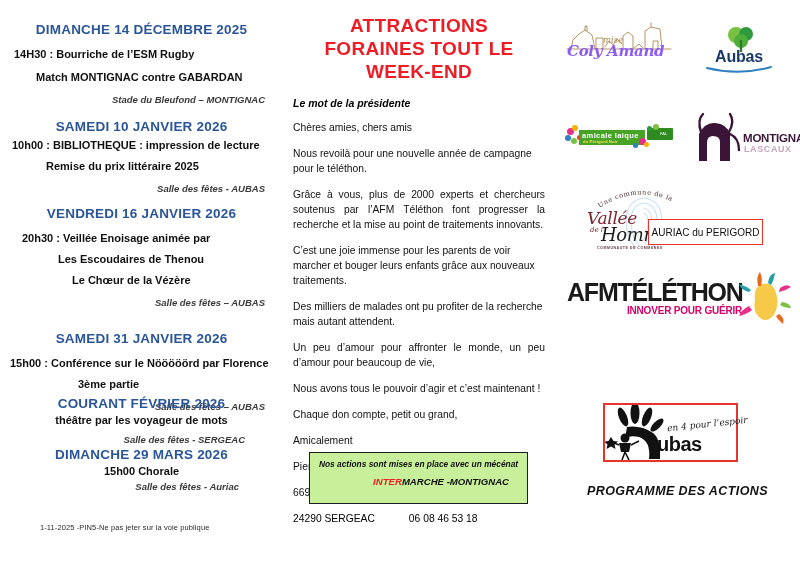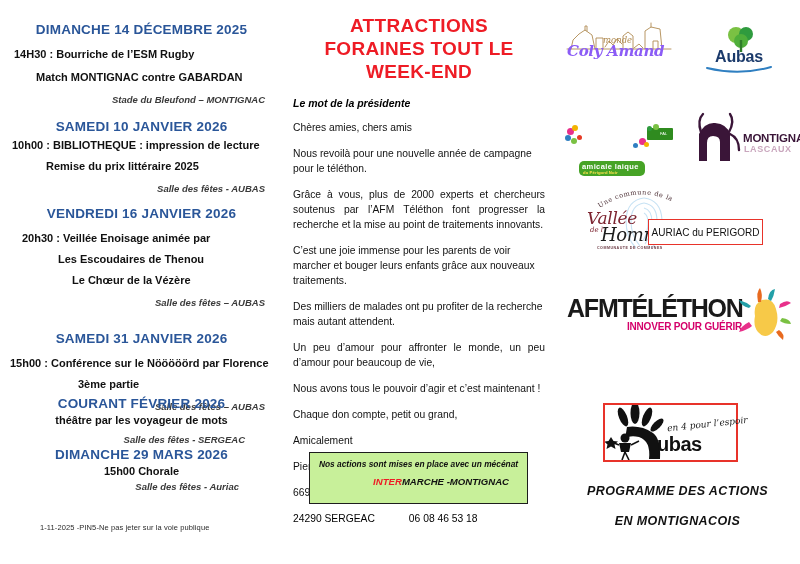--- a/index.html
+++ b/index.html
@@ -163,22 +163,21 @@
   }
   #logo-aubas .swoosh {
     position: absolute; left: 2px; top: 40px; width: 68px; height: 8px;
   }
 
   
   #logo-amicale { left: 10px; top: 124px; width: 110px; height: 30px; }
   #logo-amicale .bar {
     position: absolute; left: 14px; top: 6px; width: 66px; height: 15px;
     background: #46a326;
-    border-radius: 5px;
-    margin-top: 31px;
+    border-radius: 0;
   }
   #logo-amicale .bar .t1 {
     position: absolute; left: 3px; top: 1px;
     font-size: 7.5px; font-weight: bold; color: #ffffff;
     letter-spacing: .4px; white-space: nowrap;
   }
   #logo-amicale .bar .t2 {
     position: absolute; left: 4px; top: 8.5px;
     font-size: 4.2px; font-weight: bold; color: #ffe14d;
     letter-spacing: .1px; white-space: nowrap;
@@ -241,21 +240,21 @@
   #logo-auriac {
     left: 93px; top: 219px; width: 115px; height: 26px;
     border: 1.5px solid #e8332a;
     box-sizing: border-box;
     background: #fff;
     display: flex; align-items: center; justify-content: center;
   }
   #logo-auriac .txt { font-size: 10px; color: #111; white-space: nowrap; }
 
   
-  #logo-afm { left: 12px; top: 288px; width: 225px; height: 62px; }
+  #logo-afm { left: 12px; top: 272px; width: 225px; height: 62px; }
   #logo-afm .word {
     position: absolute; left: 0; top: 6px;
     font-weight: bold; font-size: 25px; color: #1a1a1a;
     letter-spacing: -1.2px; white-space: nowrap;
   }
   #logo-afm .slogan {
     position: absolute; left: 60px; top: 33px;
     font-weight: bold; font-size: 10px; color: #d4006a;
     letter-spacing: -.2px; white-space: nowrap;
   }
@@ -382,21 +381,21 @@
         <path d="M40 25 L44 19 L48 23 L52 17 L57 22"></path>
         <path d="M58 27 L58 14 L63 10 L68 14 L68 27"></path>
         <path d="M69 26 L74 22 L78 26"></path>
         <path d="M80 27 L80 9 L86 5 L95 7 L97 27"></path>
         <path d="M86 5 L86 1"></path>
         <path d="M88 27 L88 19 L93 19 L93 27"></path>
         <path d="M2 27 L106 27"></path>
       </g>
     </svg>
     <div class="wordmark">Coly  Amand</div>
-    <div class="saint">monde</div>
+    <div class="saint">mise</div>
   </div>
 
   <div class="logo" id="logo-aubas">
     <svg class="tree-c" viewBox="0 0 32 26">
       <circle cx="11" cy="9" r="8" fill="#7ac143"></circle>
       <circle cx="21" cy="8" r="7" fill="#2f9b3e"></circle>
       <circle cx="16" cy="15" r="7" fill="#4fae3a"></circle>
       <path d="M16 14 L16 26" stroke="#2f7d2a" stroke-width="2.4"></path>
     </svg>
     <div class="name">Aubas</div>
@@ -495,15 +494,14 @@
         <path d="M14 40 L4 36 M26 40 L34 36" stroke="#111" stroke-width="1.5"></path>
         <path d="M6 32 l2.5 4 4.5 .5 -3.5 3 1 4.5 -4.5-2.5 -4.5 2.5 1-4.5 -3.5-3 4.5-.5 Z"></path>
       </g>
     </svg>
     <div class="script">en 4 pour l’espoir</div>
     <div class="town">ubas</div>
   </div>
 
   <div id="programme">
     <div class="l1">PROGRAMME DES ACTIONS</div>
-    <div class="l2">EN MONTIGNACOIS</div>
   </div>
 </div>
 
 </body></html>

